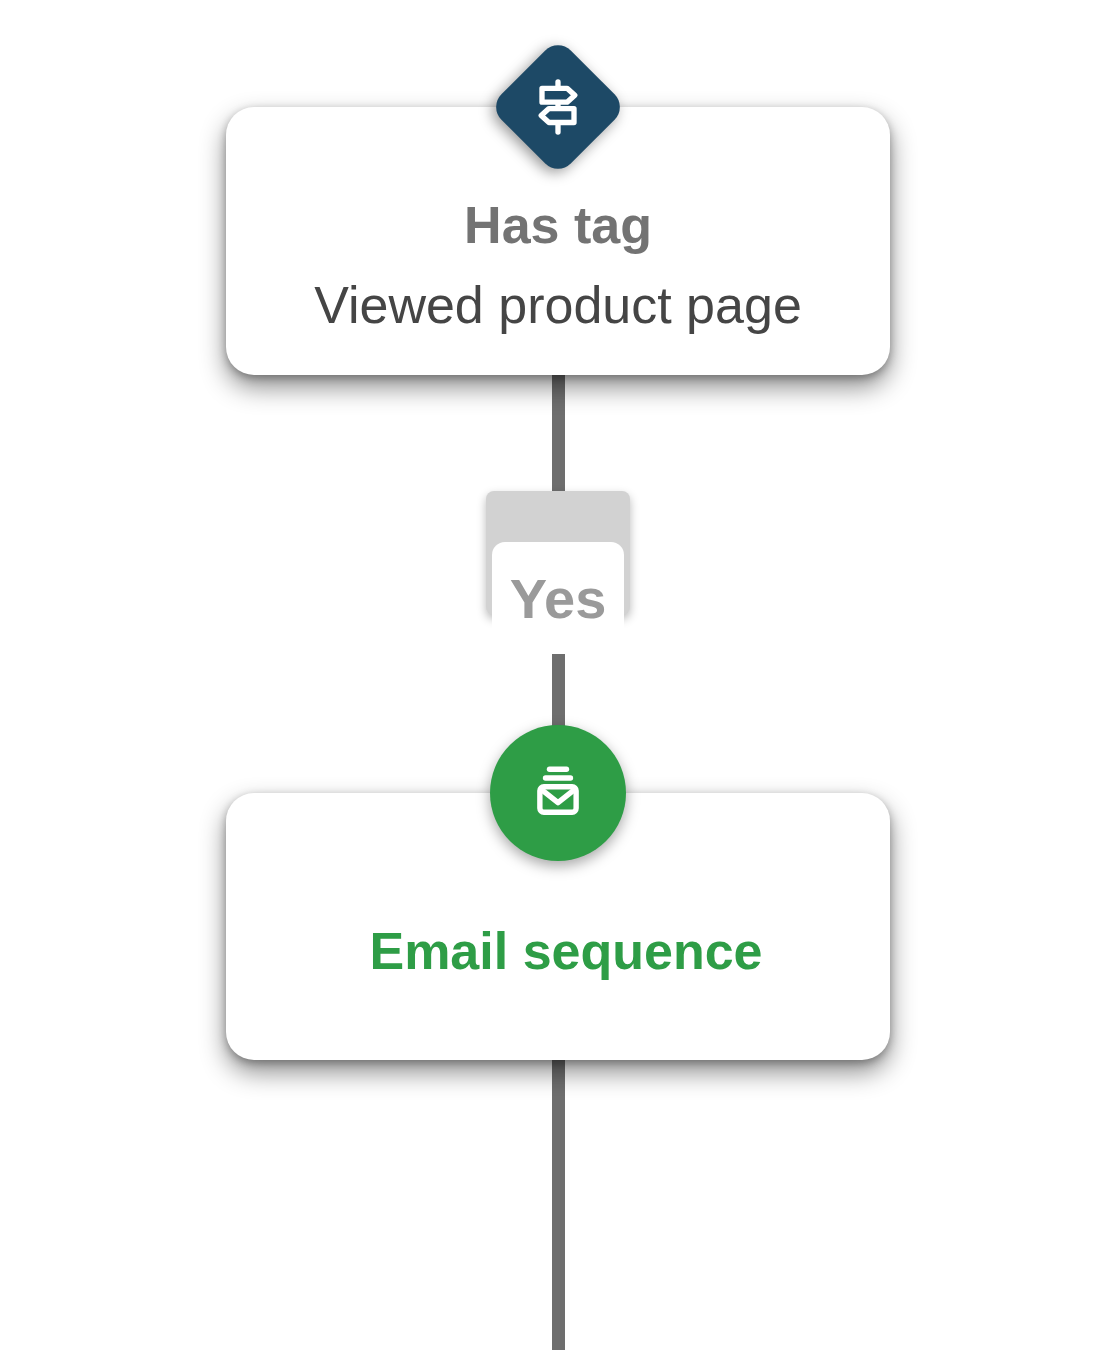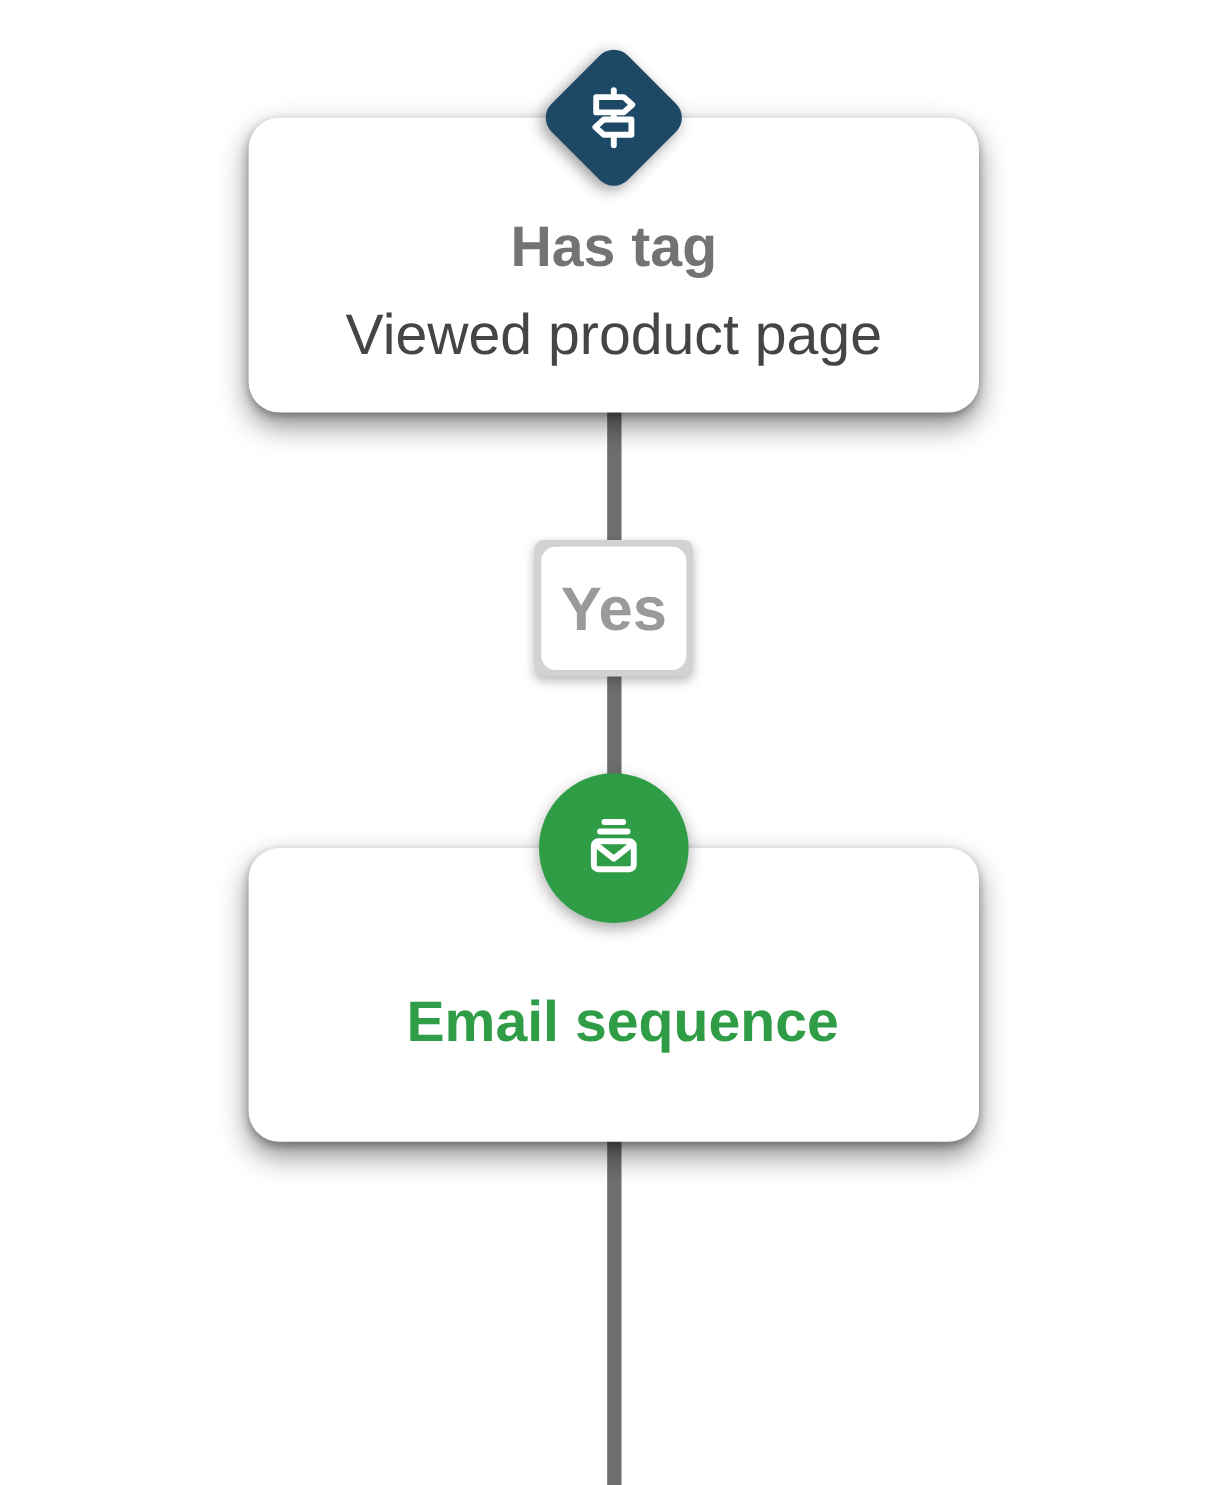--- a/index.html
+++ b/index.html
@@ -34,21 +34,21 @@
     display: flex;
     flex-direction: column;
     align-items: center;
     justify-content: center;
     text-align: center;
     box-sizing: border-box;
     padding-top: 48px;
     z-index: 2;
   }
   .node-condition { top: 107px; height: 268px; }
-  .node-action    { top: 771px; height: 267px; padding-left: 16px; }
+  .node-action    { top: 793px; height: 267px; padding-left: 16px; }
 
   .node-title {
     font-size: 52px;
     font-weight: 700;
     line-height: 62px;
     white-space: nowrap;
   }
   .node-condition .node-title { color: #737373; }
   .node-action    .node-title { color: #2e9d46; }
 
@@ -112,20 +112,21 @@
     width: 100%;
     height: 100%;
     background: #ffffff;
     border-radius: 13px;
     display: flex;
     align-items: center;
     justify-content: center;
     font-size: 56px;
     font-weight: 700;
     color: #9a9a9a;
+    margin-top: 45px;
   }
 </style>
 </head>
 <body>
 
 <div class="canvas">
 
   <div class="connector"></div>
 
   <section class="node node-condition">

